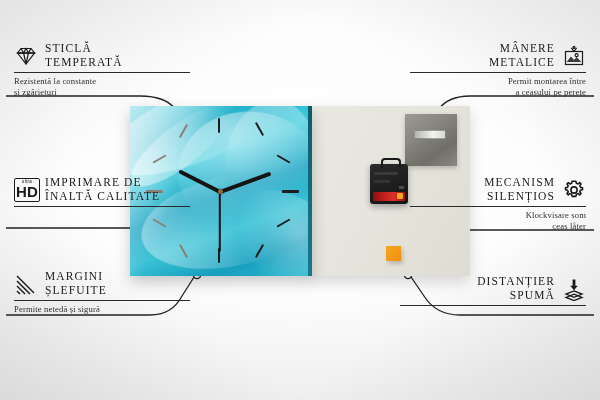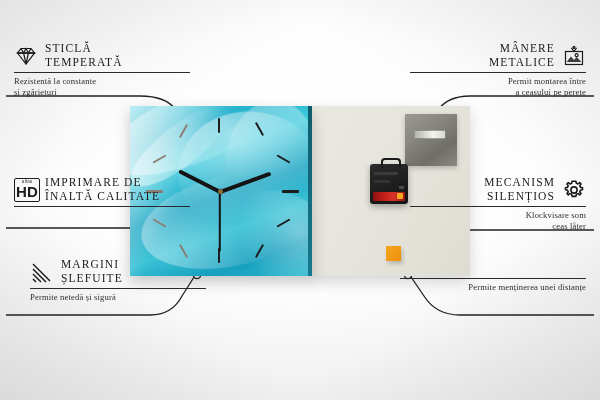--- a/index.html
+++ b/index.html
@@ -242,21 +242,21 @@
         </span>
       </span>
       <span>
         <div class="title">IMPRIMARE DE</div>
         <div class="title">ÎNALTĂ CALITATE</div>
       </span>
     </div>
     <div class="rule"></div>
   </div>
 
-  <div class="callout left" style="left:14px;top:258px;width:176px;margin-left:16px;">
+  <div class="callout left" style="left:14px;top:270px;width:176px;">
     <div class="head">
       <span class="ico">
         <svg viewBox="0 0 24 24" width="24" height="24" fill="none" stroke="#1b1b1b" stroke-width="1.5">
           <path d="M3 4 L20 21"></path>
             <path d="M3 9 L16 22"></path>
             <path d="M3 14 L11 22"></path>
             <path d="M3 19 L6 22"></path>
         </svg>
       </span>
       <span>
@@ -307,19 +307,31 @@
       </span>
     </div>
     <div class="rule"></div>
     <div class="desc">
       <div>Klockvisare som</div>
       <div>ceas låter</div>
     </div>
   </div>
 
   <div class="callout right" style="left:400px;top:275px;width:186px;">
-    <div class="rule"></div>
-    <div class="desc">
-      <div>Permite menținerea unei distanțe</div>
+    <div class="head">
+      <span>
+        <div class="title">DISTANȚIER</div>
+        <div class="title">SPUMĂ</div>
+      </span>
+      <span class="ico">
+        <svg viewBox="0 0 24 24" width="24" height="24" fill="none" stroke="#1b1b1b" stroke-width="1.3">
+          <path d="M10.6 2.5 h2.8 v6.2 h2.4 L12 13.2 L8.2 8.7 h2.4 z" fill="#1b1b1b" stroke="none"></path>
+          <path d="M12 13.9 L20 17.1 L12 20.3 L4 17.1 Z"></path>
+          <path d="M12 17.2 L20 20.4 L12 23.6 L4 20.4 Z"></path>
+        </svg>
+      </span>
+    </div>
+    <div class="rule"></div>
+    <div class="desc">
     </div>
   </div>
 
 </div>
 
 </body></html>

